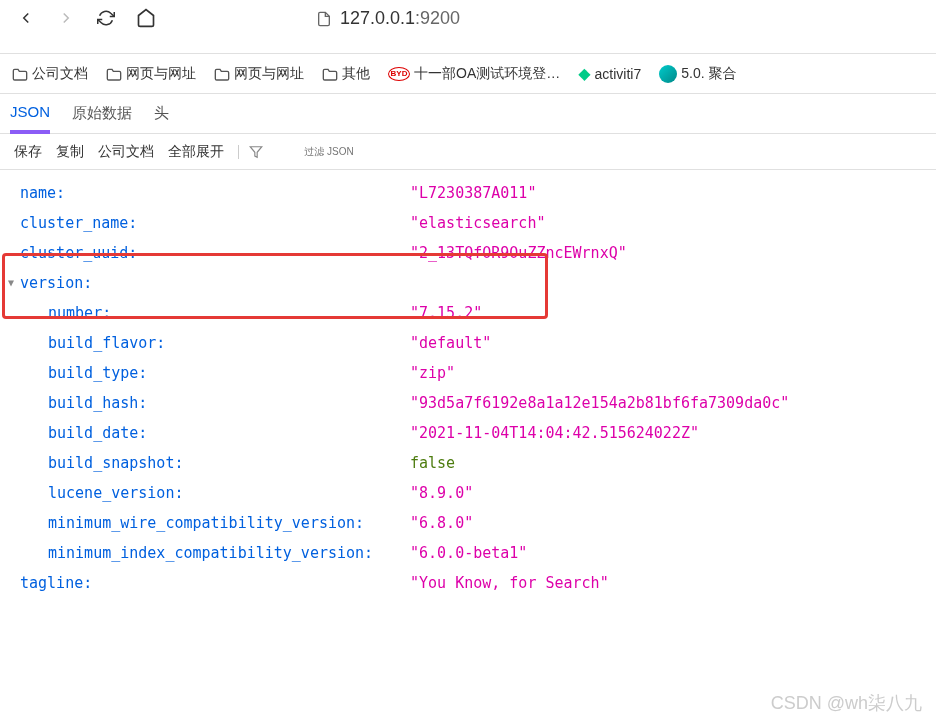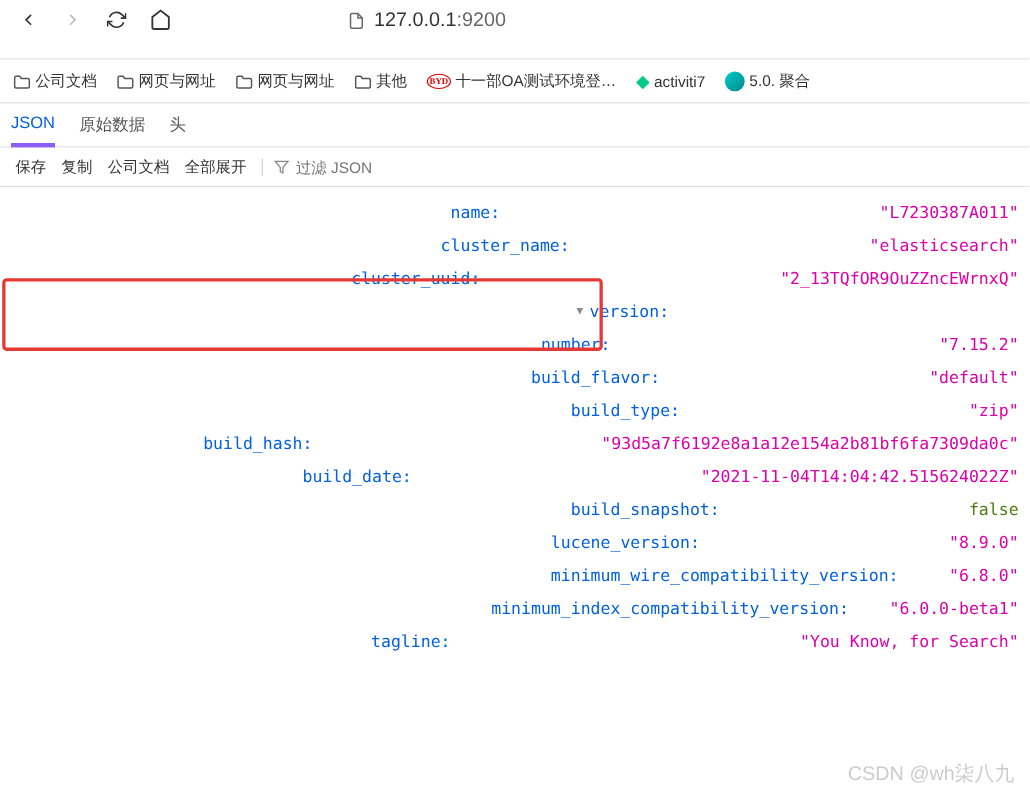--- a/index.html
+++ b/index.html
@@ -9,35 +9,35 @@
     .nav-btn { width: 20px; height: 20px; display: flex; align-items: center; justify-content: center; cursor: pointer; color: #333; }
     .nav-btn.disabled { color: #bbb; }
     .url-box { display: flex; align-items: center; gap: 8px; margin-left: 140px; }
     .url-icon { width: 16px; height: 16px; }
     .url-text { font-size: 18px; color: #666; }
     .url-text .host { color: #333; }
     
     .bookmarks { display: flex; align-items: center; padding: 6px 12px; gap: 18px; border-bottom: 1px solid #e0e0e0; height: 40px; }
     .bookmark-item { display: flex; align-items: center; gap: 4px; cursor: pointer; font-size: 14px; color: #333; white-space: nowrap; }
     .folder-icon { width: 16px; height: 14px; }
-    .byd-icon { width: 22px; height: 14px; border: 1.5px solid #d00; border-radius: 50%; color: #d00; font-size: 8px; font-weight: bold; display: flex; align-items: center; justify-content: center; font-family: Liberation Serif, serif; }
+    .byd-icon { width: 22px; height: 14px; border: 1.5px solid #d00; border-radius: 50%; color: #d00; font-size: 8px; font-weight: bold; display: flex; align-items: center; justify-content: center; }
     .activiti-icon { color: #0c8; font-size: 16px; }
     .edge-icon { width: 18px; height: 18px; border-radius: 50%; background: linear-gradient(135deg, #0cc, #088); }
     
     .tabs { display: flex; align-items: center; padding: 0 10px; gap: 22px; height: 40px; border-bottom: 1px solid #e0e0e0; }
     .tab { color: #555; font-size: 15px; cursor: pointer; padding: 10px 0; }
     .tab.active { color: #0060df; border-bottom: 4px solid #8b5cf6; }
     
     .json-toolbar { display: flex; align-items: center; padding: 6px 14px; gap: 14px; border-bottom: 1px solid #e0e0e0; height: 36px; font-size: 14px; color: #333; }
     .json-action { cursor: pointer; }
     .filter-box { display: flex; align-items: center; gap: 6px; border-left: 1px solid #ccc; padding-left: 10px; color: #888; }
-    .filter-input { border: none; outline: none; font-size: 14px; width: 120px; }
+    .filter-input { border: none; outline: none; font-size: 10px; width: 120px; text-align: center; }
     
     .json-content { padding: 8px 10px; font-family: Consolas, monospace; font-size: 15px; line-height: 2; position: relative; }
-    .json-row { display: flex; align-items: center; justify-content: flex-end; }
+    .json-row { display: flex; align-items: center; }
     .json-key { color: #0060df; cursor: pointer; }
     .json-string { color: #dd00a9; }
     .json-bool { color: #4d7c0f; }
     .indent-1 { padding-left: 10px; }
     .indent-2 { padding-left: 38px; }
     .key-col { width: 400px; display: flex; align-items: center; }
     .toggle { width: 12px; display: inline-block; color: #888; font-size: 10px; margin-left: -12px; cursor: pointer; }
     
     .highlight-box { position: absolute; border: 3px solid #e53935; border-radius: 4px; pointer-events: none; left: 2px; top: 83px; width: 546px; height: 66px; }
     

